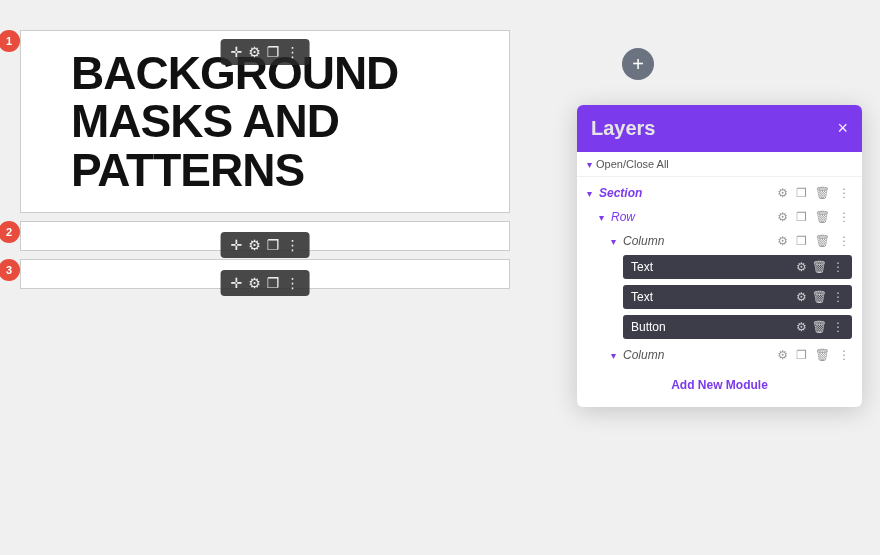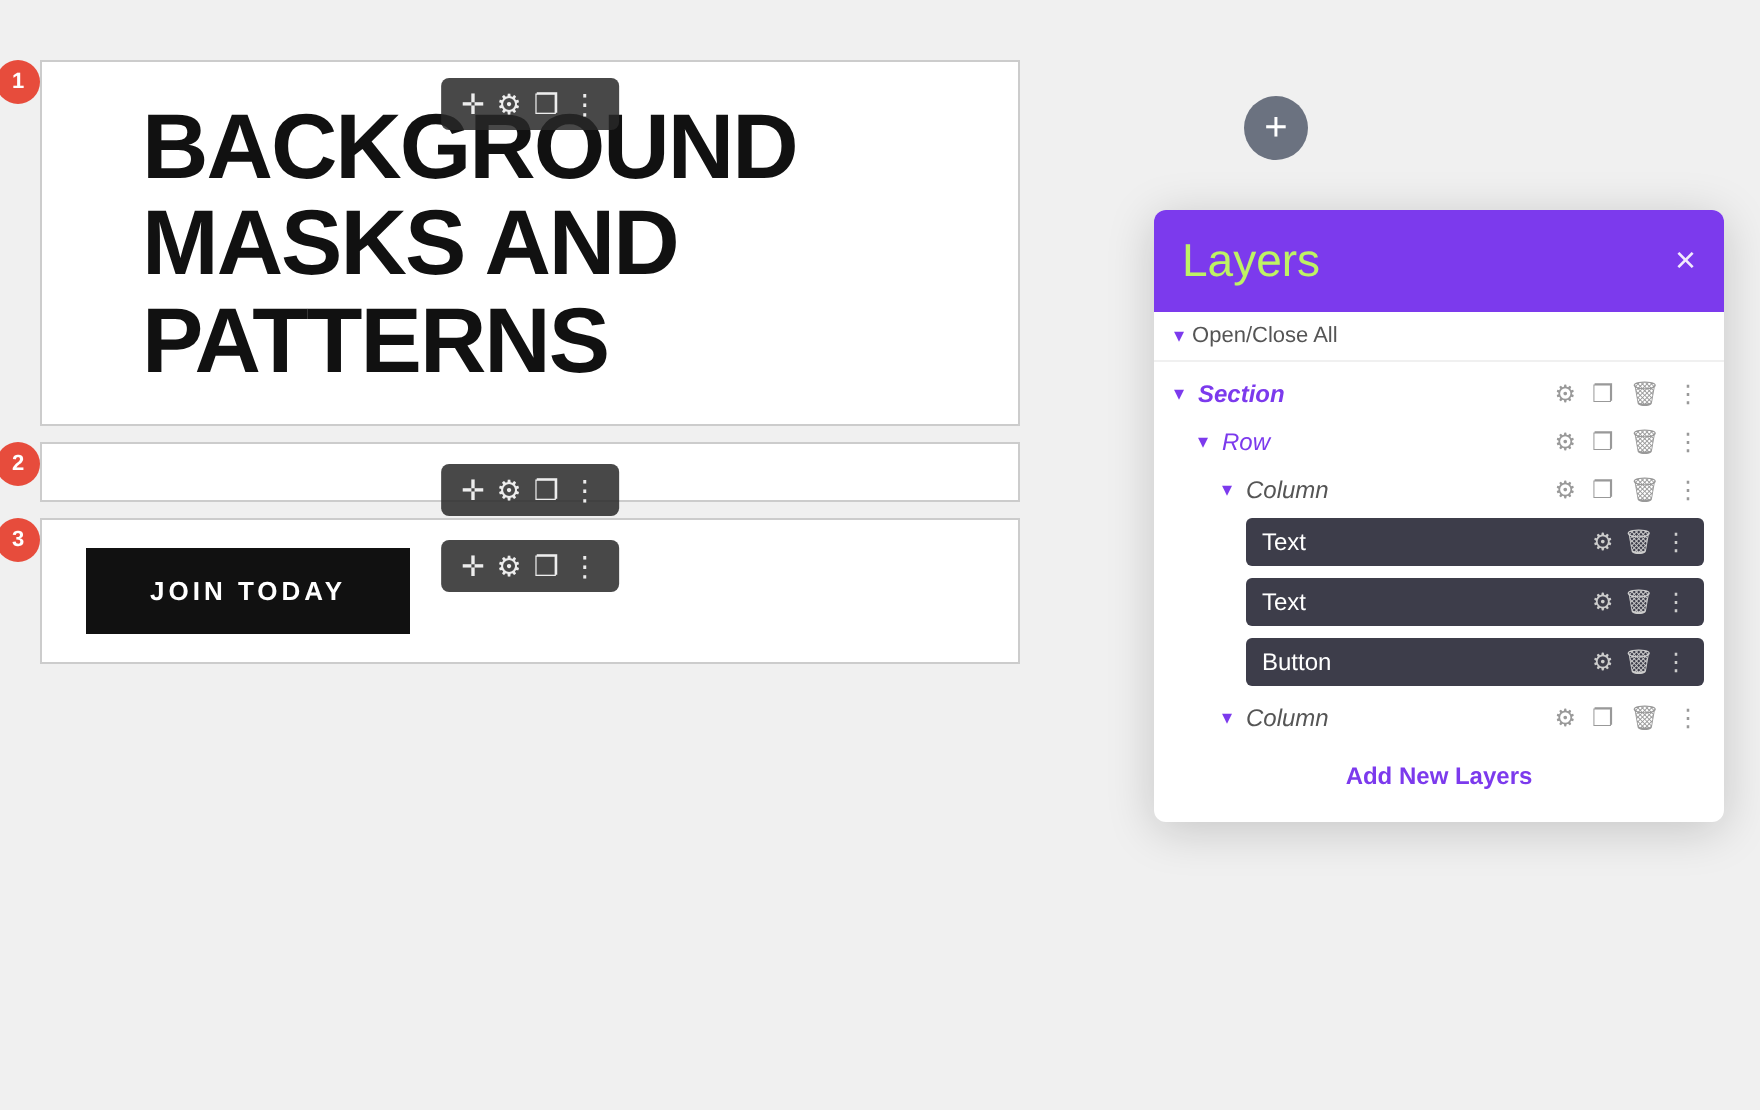--- a/index.html
+++ b/index.html
@@ -146,23 +146,23 @@
     }
 
     .layers-header {
       background: #7c3aed;
       padding: 12px 14px;
       display: flex;
       align-items: center;
       justify-content: space-between;
     }
     .layers-title {
-      color: #bef264;
-      font-size: 23px;
-      font-weight: 400;
+      color: #e5e5e5;
+      font-size: 20px;
+      font-weight: 700;
     }
     .layers-close {
       color: #fff;
       font-size: 18px;
       cursor: pointer;
       opacity: 0.9;
       font-weight: 300;
     }
 
     .layers-search {
@@ -330,21 +330,20 @@
 
   <div style="position:relative; margin-bottom: 8px;">
     <span class="row-number">3</span>
     <div class="section-block button-block">
       <div class="toolbar-overlay">
         <span class="tool-icon">✛</span>
         <span class="tool-icon">⚙</span>
         <span class="tool-icon">❐</span>
         <span class="tool-icon">⋮</span>
       </div>
-      <button class="join-button">JOIN TODAY</button>
     </div>
   </div>
 
 </div>
 
 <div class="plus-btn">+</div>
 
 <div class="layers-panel">
 
   <div class="layers-header">
@@ -431,17 +430,17 @@
       <span class="tree-label col-color">Column</span>
       <div class="tree-actions">
         <span class="act-icon">⚙</span>
         <span class="act-icon">❐</span>
         <span class="act-icon">🗑</span>
         <span class="act-icon">⋮</span>
       </div>
     </div>
 
     <div class="add-module-row">
-      <button class="add-module-btn">Add New Layers</button>
+      <button class="add-module-btn">Add New Module</button>
     </div>
 
   </div>
 </div>
 
 </body></html>

